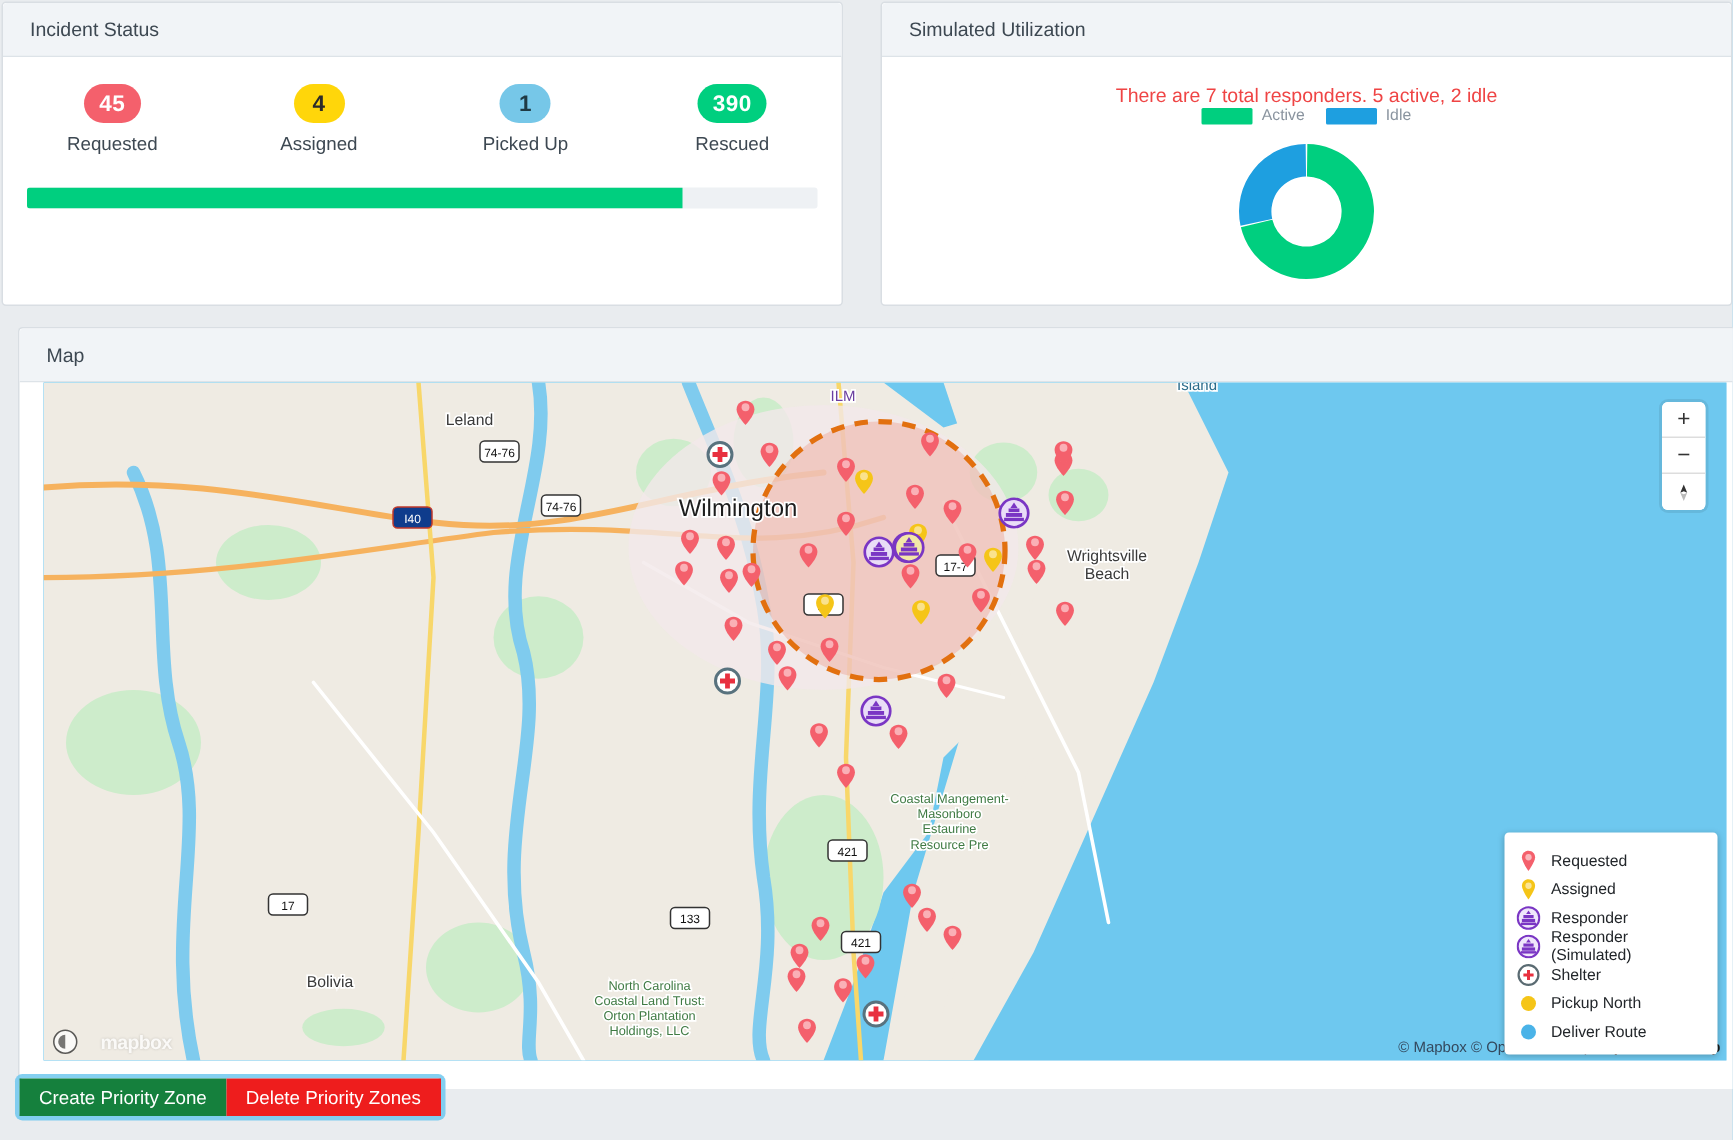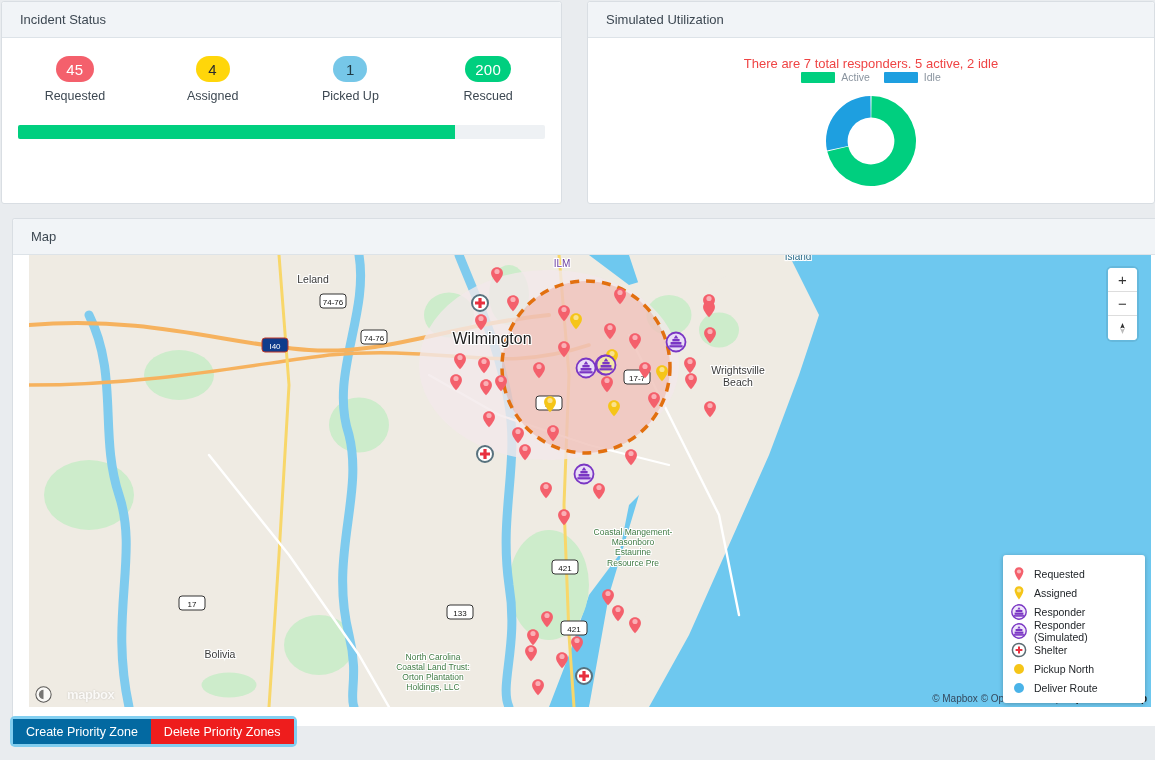--- a/index.html
+++ b/index.html
@@ -39,21 +39,21 @@
   
   .stats-row {
     display: flex;
     padding: 18px 4px 0 4px;
   }
   .stat { flex: 1; display: flex; flex-direction: column; align-items: center; }
   .badge {
     min-width: 34px; height: 26px;
     border-radius: 13px;
     display: flex; align-items: center; justify-content: center;
-    font-size: 15px; font-weight: normal;
+    font-size: 15px; font-weight: bold;
     padding: 0 10px;
     letter-spacing: .3px;
   }
   .badge.requested { background: #f4606c; color: #ffffff; }
   .badge.assigned  { background: #ffd60a; color: #2b2b2b; }
   .badge.pickedup  { background: #76c7e8; color: #1f3a44; }
   .badge.rescued   { background: #00cf7f; color: #ffffff; }
   .stat-label { margin-top: 7px; font-size: 12.5px; color: #3d4852; }
 
   .progress-wrap {
@@ -150,21 +150,21 @@
   }
   .btn {
     border: none; cursor: pointer;
     color: #ffffff;
     font-size: 12.5px;
     font-family: "Liberation Sans", sans-serif;
     padding: 8px 13px;
     height: 25px;
     display: flex; align-items: center;
   }
-  .btn-create { background: #0369a1; }
+  .btn-create { background: #15803d; }
   .btn-delete { background: #ee1d1d; }
 </style>
 </head>
 <body>
 
 <div class="page">
 
   <section class="panel" id="incident-panel">
     <div class="panel-header">
       <span>Incident Status</span>
@@ -177,21 +177,21 @@
           </div>
           <div class="stat">
             <div class="badge assigned">4</div>
             <div class="stat-label">Assigned</div>
           </div>
           <div class="stat">
             <div class="badge pickedup">1</div>
             <div class="stat-label">Picked Up</div>
           </div>
           <div class="stat">
-            <div class="badge rescued">200</div>
+            <div class="badge rescued">390</div>
             <div class="stat-label">Rescued</div>
           </div>
         </div>
       <div class="progress-wrap">
         <div class="progress-fill" id="progress-fill" style="width: 83%;"></div>
       </div>
     </div>
   </section>
 
   <section class="panel" id="responder-panel">

